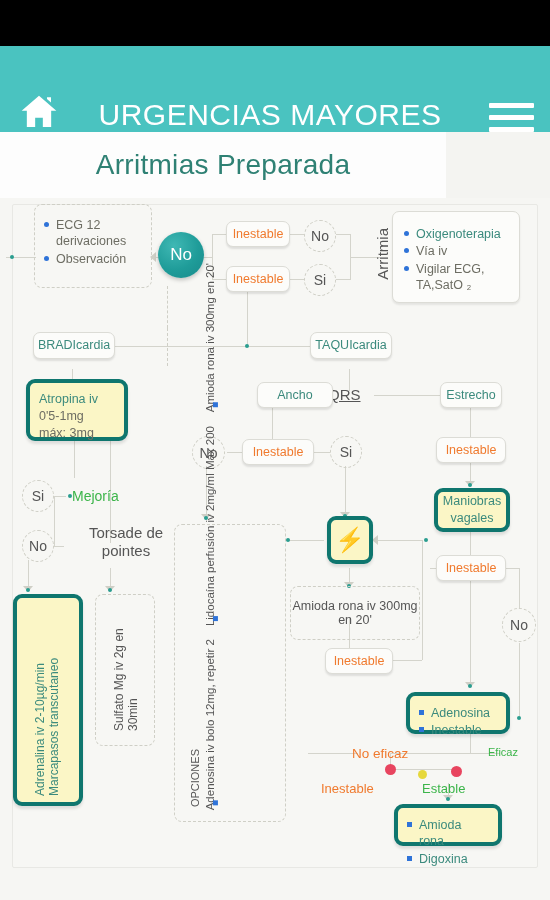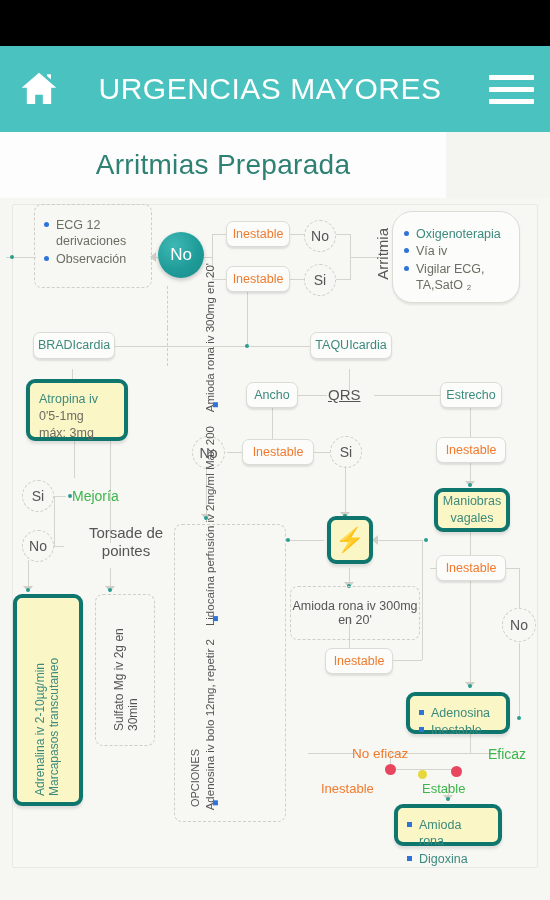--- a/index.html
+++ b/index.html
@@ -11,21 +11,21 @@
   }
   #app{ position:relative; width:550px; height:900px; background:#f4f4f1; }
 
   
   .status-bar{ position:absolute; left:0; top:0; width:550px; height:46px; background:#000; }
 
   
   .appbar{
     position:absolute; left:0; top:46px; width:550px; height:86px;
     background:#4ac3c0;
-    display:flex; align-items:center;
+    display:flex; align-items:flex-end;
   }
   .home-icon{ width:78px; display:flex; align-items:center; justify-content:center; }
   .appbar-title{
     flex:1; text-align:center; color:#fff; font-size:30px; letter-spacing:.5px;
     font-weight:400; margin-left:-10px;
   }
   .hamburger{ width:78px; display:flex; flex-direction:column; gap:7px; align-items:center; }
   .hamburger span{ display:block; width:45px; height:5px; background:#fff; border-radius:1px; }
 
   
@@ -51,21 +51,21 @@
 
   
   .box{
     background:#fcfcfa; border:1px solid #dcdcd6; border-radius:7px;
     box-shadow:0 2px 2px rgba(0,0,0,.10);
     display:flex; align-items:center; justify-content:center;
     text-align:center; line-height:1.15;
     color:#3b8a7d; font-size:12.5px; padding:4px 7px;
   }
   .box.orange{ color:#f07a2e; }
-  .box.plain{ box-shadow:0 2px 2px rgba(0,0,0,.08);border-radius:20px; }
+  .box.plain{ box-shadow:0 2px 2px rgba(0,0,0,.08); }
 
   
   .ybox{
     background:#fbf6c6; border:4px solid #0f766e; border-radius:9px;
     box-shadow:0 3px 3px rgba(0,0,0,.10);
     padding:8px 9px; color:#3b8a7d; font-size:12.5px; line-height:1.35;
   }
   .ybox .sub{ color:#6d6d63; }
 
   
@@ -275,21 +275,21 @@
     <div class="n box" style="left:33px; top:134px; width:82px; height:27px;">BRADIcardia</div>
     <div class="n box" style="left:310px; top:134px; width:82px; height:27px;">TAQUIcardia</div>
 
     <div class="n ybox" style="left:26px; top:181px; width:102px; height:62px;">
       <div>Atropina iv</div>
       <div class="sub">0'5-1mg</div>
       <div class="sub">máx: 3mg</div>
     </div>
 
     <div class="tl" style="left:328px; top:188px; font-size:15px;text-decoration:underline;">QRS</div>
-    <div class="n box" style="left:246px; top:184px; width:52px; height:26px;">Ancho</div>
+    <div class="n box" style="left:257px; top:184px; width:76px; height:26px;">Ancho</div>
     <div class="n box" style="left:440px; top:184px; width:62px; height:26px;">Estrecho</div>
 
     <div class="n dcirc" style="left:192px; top:238px; width:33px; height:33px;">No</div>
     <div class="n box orange" style="left:242px; top:241px; width:72px; height:26px;">Inestable</div>
     <div class="n dcirc" style="left:330px; top:238px; width:32px; height:32px;">Si</div>
 
     <div class="n box orange" style="left:436px; top:239px; width:70px; height:26px;">Inestable</div>
 
     <div class="n dcirc" style="left:22px; top:282px; width:32px; height:32px;">Si</div>
     <div class="tl green" style="left:72px; top:290px; font-size:14px;">Mejoría</div>
@@ -326,21 +326,21 @@
     </div>
 
     <div class="n ybox" style="left:406px; top:494px; width:104px; height:42px;">
       <ul class="blist">
         <li class="sq teal">Adenosina</li>
         <li class="sq teal">Inestable</li>
       </ul>
     </div>
 
     <div class="tl orange" style="left:352px; top:548px; font-size:13.5px;">No eficaz</div>
-    <div class="tl green" style="left:488px; top:548px; font-size:14px;">Eficaz</div>
+    <div class="tl green" style="left:488px; top:548px; font-size:11px;">Eficaz</div>
     <div class="tl orange" style="left:321px; top:583px; font-size:13px;">Inestable</div>
     <div class="tl green" style="left:422px; top:583px; font-size:13px;">Estable</div>
 
     <div class="n ybox" style="left:394px; top:606px; width:108px; height:42px;">
       <ul class="blist">
         <li class="sq teal">Amioda rona</li>
         <li class="sq teal">Digoxina</li>
       </ul>
     </div>
 

